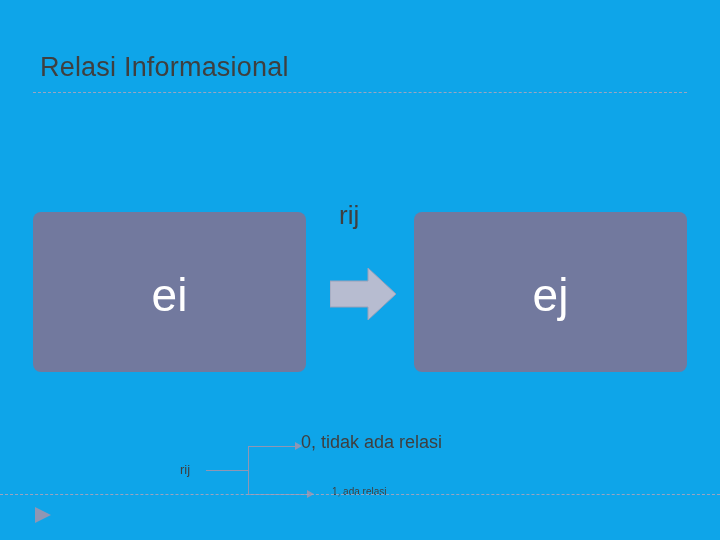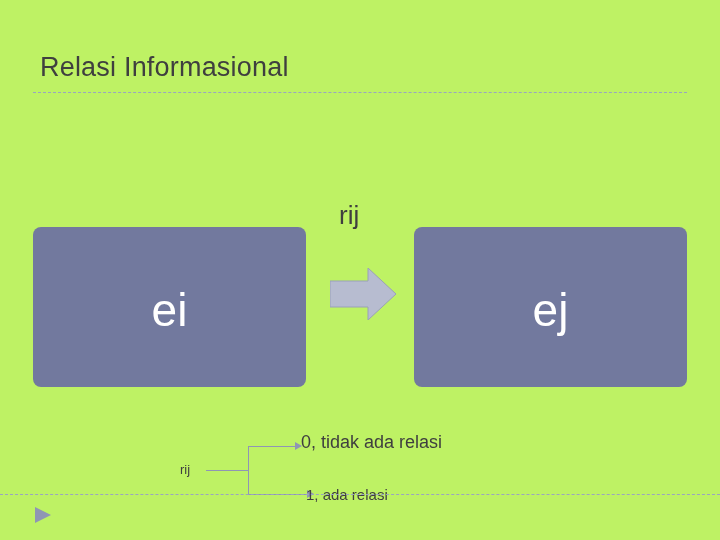--- a/index.html
+++ b/index.html
@@ -13,21 +13,21 @@
     position: relative;
     overflow: hidden;
     font-family: "Liberation Sans", sans-serif;
   }
 
   .slide {
     position: absolute;
     left: 0; top: 0;
     width: 720px;
     height: 540px;
-    background: #bef264;
+    background: #0ea5e9;
   }
 
   
   .title {
     position: absolute;
     left: 40px;
     top: 52px;
     font-size: 27px;
     color: #3f3f3f;
     font-weight: normal;
@@ -48,21 +48,20 @@
   .box {
     position: absolute;
     background: #72799e;
     border-radius: 8px;
     display: flex;
     align-items: center;
     justify-content: center;
     color: #ffffff;
     font-size: 46px;
     line-height: 1;
-    margin-top: 15px;
   }
   .box-left {
     left: 33px;
     top: 212px;
     width: 273px;
     height: 160px;
   }
   .box-right {
     left: 414px;
     top: 212px;
@@ -105,23 +104,23 @@
   .ann-top {
     position: absolute;
     left: 301px;
     top: 432px;
     font-size: 18px;
     color: #3f3f3f;
     white-space: nowrap;
   }
   .ann-bottom {
     position: absolute;
-    left: 306px;
+    left: 332px;
     top: 486px;
-    font-size: 15px;
+    font-size: 10px;
     color: #3f3f3f;
     white-space: nowrap;
     text-align: right;
   }
 
   
   .conn-stem {
     position: absolute;
     left: 206px;
     top: 470px;

